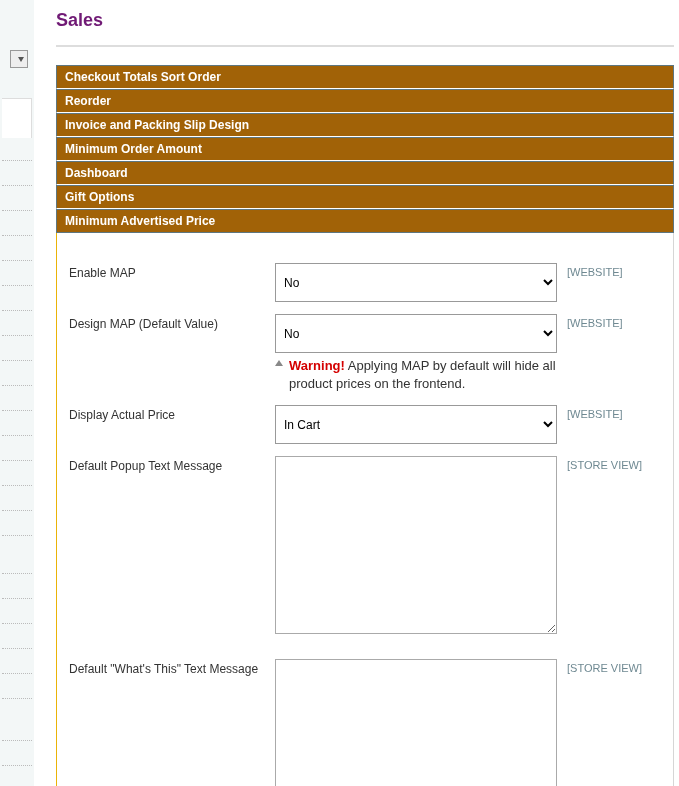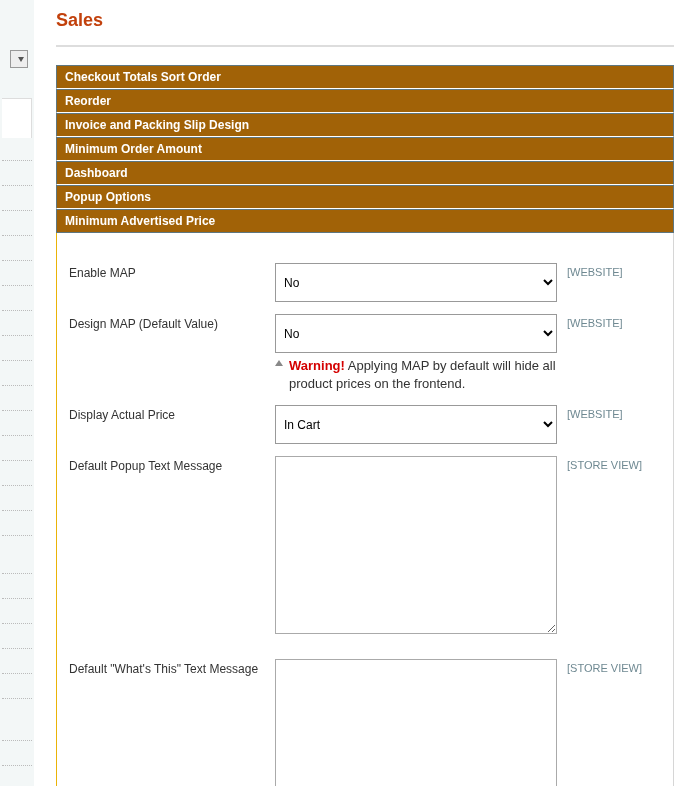--- a/index.html
+++ b/index.html
@@ -54,21 +54,21 @@
       height: 0;
       border-top: 1px dotted #bbb;
     }
     .main {
       position: absolute;
       left: 56px;
       top: 0;
       width: 618px;
     }
     .page-title {
-      color: #c2410c;
+      color: #701a75;
       font-size: 18px;
       font-weight: bold;
       padding: 10px 0 14px 0;
     }
     .hr {
       border: none;
       border-top: 2px solid #ddd;
       margin-bottom: 18px;
     }
     .section-header {
@@ -181,21 +181,21 @@
 
 <div class="main">
   <div class="page-title">Sales</div>
   <hr class="hr">
 
   <div class="section-header">Checkout Totals Sort Order</div>
   <div class="section-header">Reorder</div>
   <div class="section-header">Invoice and Packing Slip Design</div>
   <div class="section-header">Minimum Order Amount</div>
   <div class="section-header">Dashboard</div>
-  <div class="section-header">Popup Options</div>
+  <div class="section-header">Gift Options</div>
   <div class="section-header last">Minimum Advertised Price</div>
 
   <div class="fieldset">
 
     <div class="form-row">
       <div class="label">Enable MAP</div>
       <div class="control">
         <select class="field">
           <option>No</option>
         </select>

